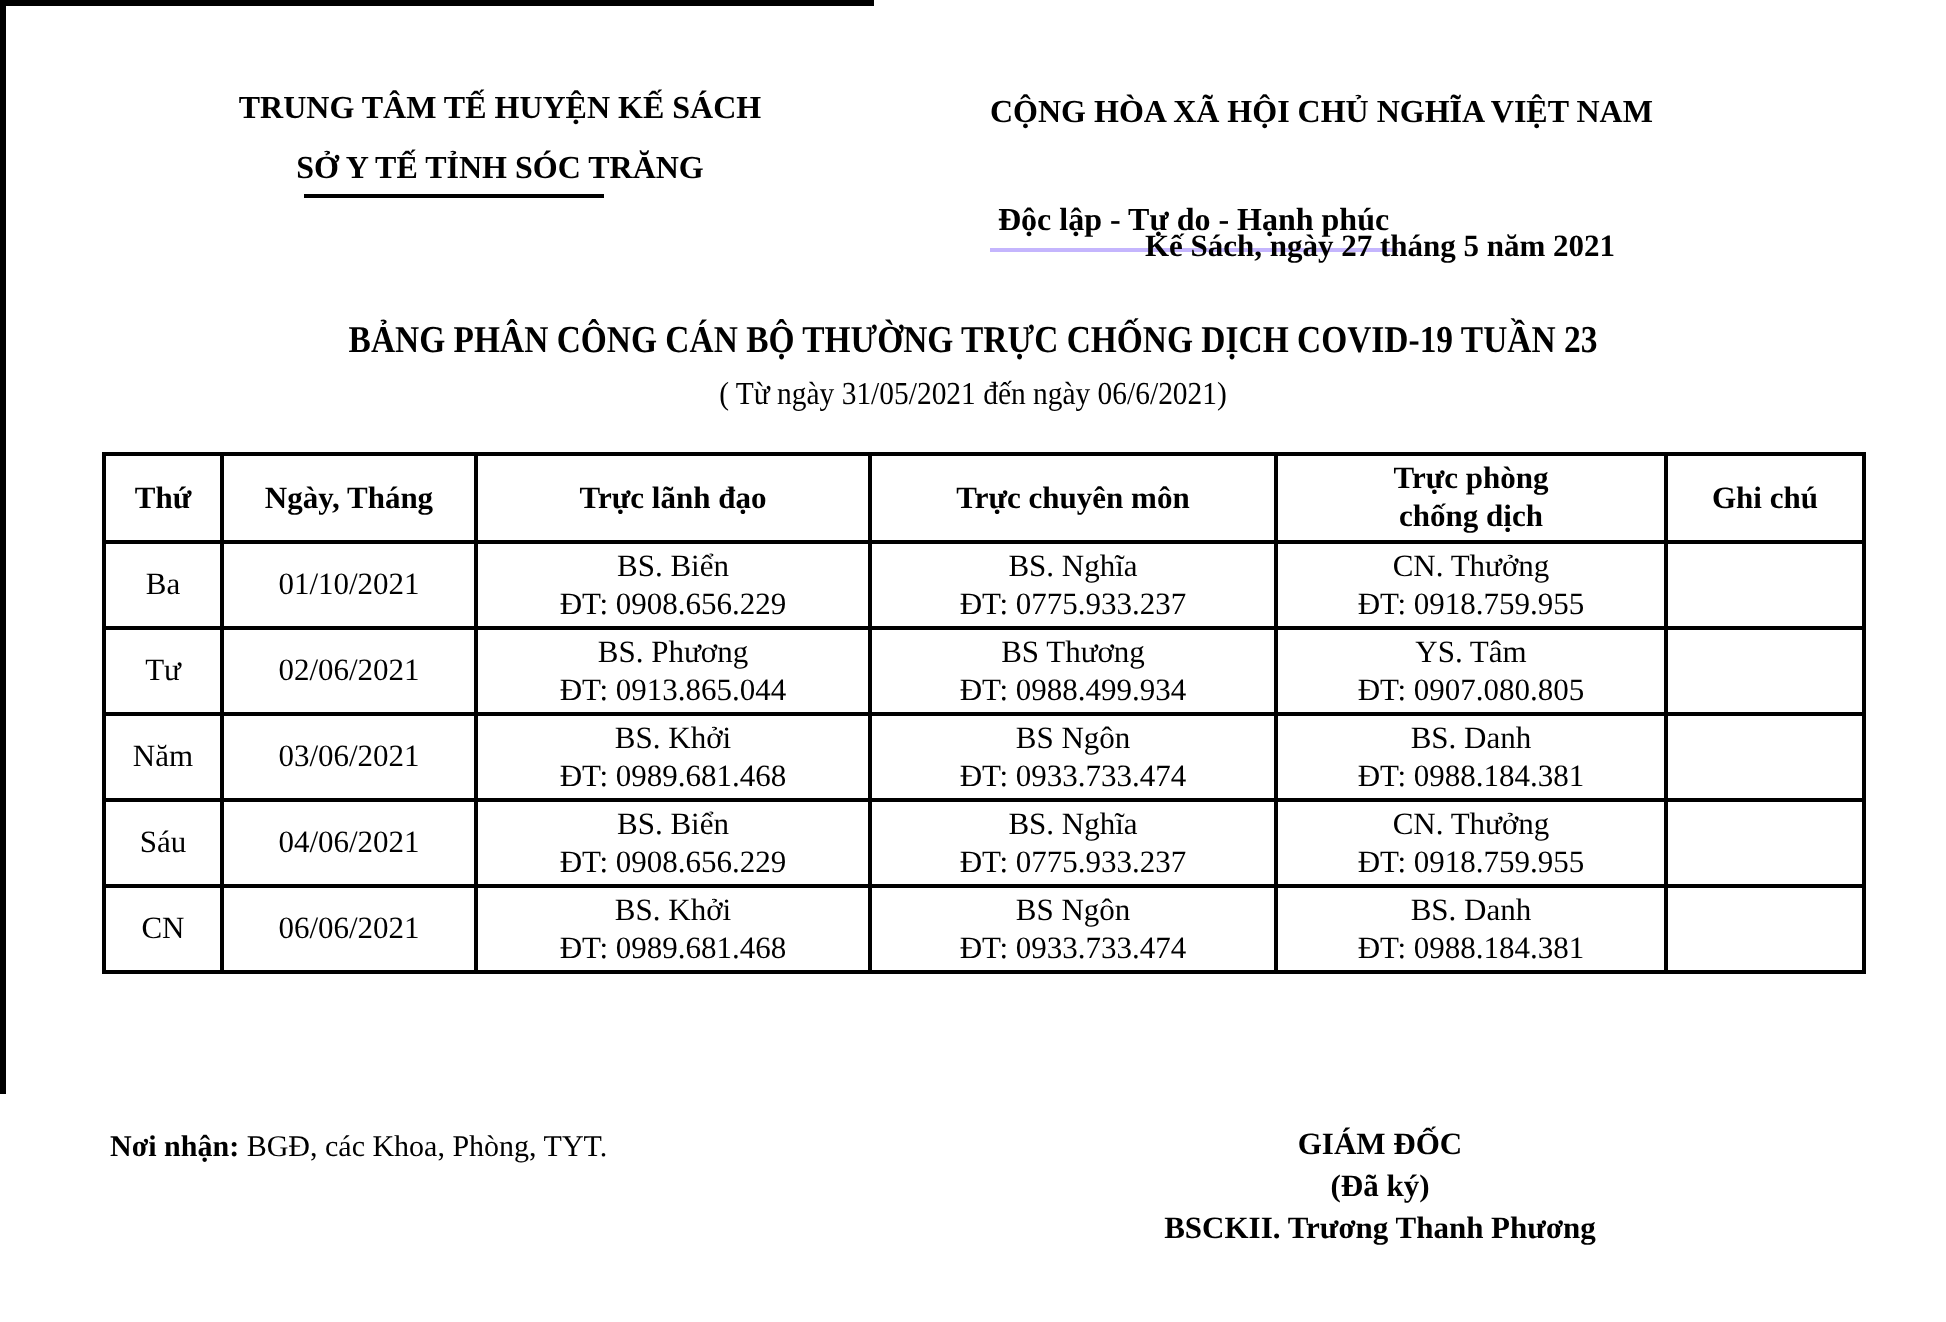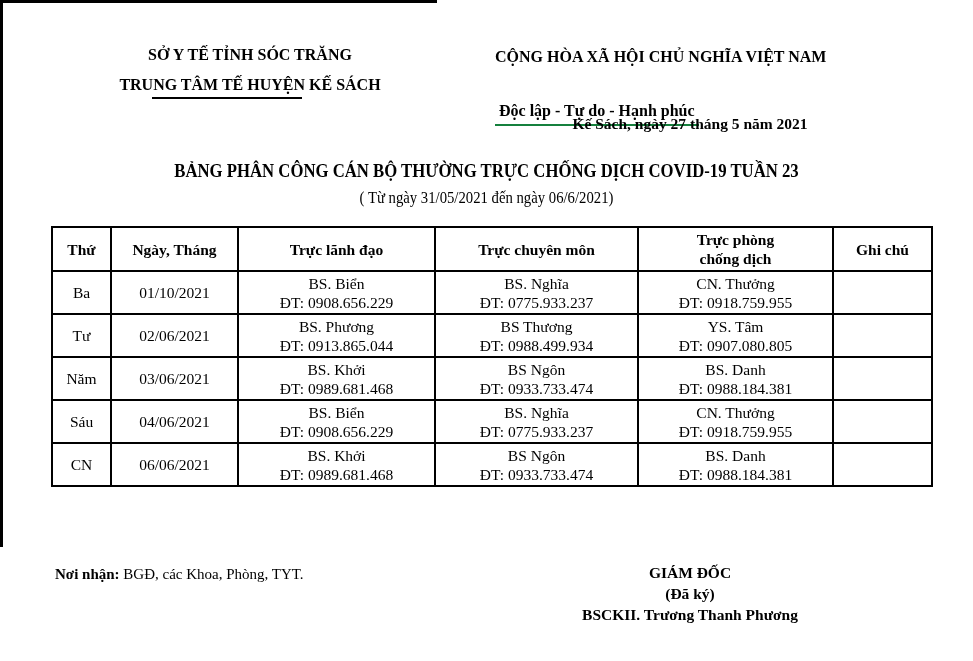--- a/index.html
+++ b/index.html
@@ -17,21 +17,21 @@
   .issuer-block {
     position: absolute; left: 55px; top: 40px; width: 390px;
     text-align: center; font-weight: bold; font-size: 16px; line-height: 30px;
   }
   .issuer-underline { position: absolute; left: 152px; top: 97px; width: 150px; height: 2px; background: #000; }
 
   .republic-block {
     position: absolute; left: 495px; top: 42px; width: 390px;
     font-weight: bold; font-size: 16px; line-height: 30px;
   }
-  .republic-motto { display: inline-block; border-bottom: 2px solid #15803d; padding: 0 4px 1px 4px; line-height: 24px; margin-top: 27px; }
+  .republic-motto { display: inline-block; border-bottom: 2px solid #c4b5fd; padding: 0 4px 1px 4px; line-height: 24px; margin-top: 27px; }
   .dateline {
     position: absolute; left: 495px; top: 115px; width: 390px;
     text-align: center; font-weight: bold; font-size: 15.5px;
   }
 
   .doc-title {
     position: absolute; left: 0; top: 160px; width: 973px;
     text-align: center; font-weight: bold; font-size: 19px;
     transform: scaleX(0.88);
   }
@@ -64,22 +64,22 @@
     text-align: center; font-weight: bold; font-size: 15.5px; line-height: 21px;
   }
 </style>
 </head>
 <body>
 
 <div class="edge-top"></div>
 <div class="edge-left"></div>
 
 <div class="issuer-block">
+  <div>TRUNG TÂM TẾ HUYỆN KẾ SÁCH</div>
   <div>SỞ Y TẾ TỈNH SÓC TRĂNG</div>
-  <div>TRUNG TÂM TẾ HUYỆN KẾ SÁCH</div>
 </div>
 <div class="issuer-underline"></div>
 
 <div class="republic-block">
   <div>CỘNG HÒA XÃ HỘI CHỦ NGHĨA VIỆT NAM</div>
   <div><span class="republic-motto">Độc lập - Tự do - Hạnh phúc</span></div>
 </div>
 <div class="dateline">Kế Sách, ngày 27 tháng 5 năm 2021</div>
 
 <div class="doc-title">BẢNG PHÂN CÔNG CÁN BỘ THƯỜNG TRỰC CHỐNG DỊCH COVID-19 TUẦN 23</div>

